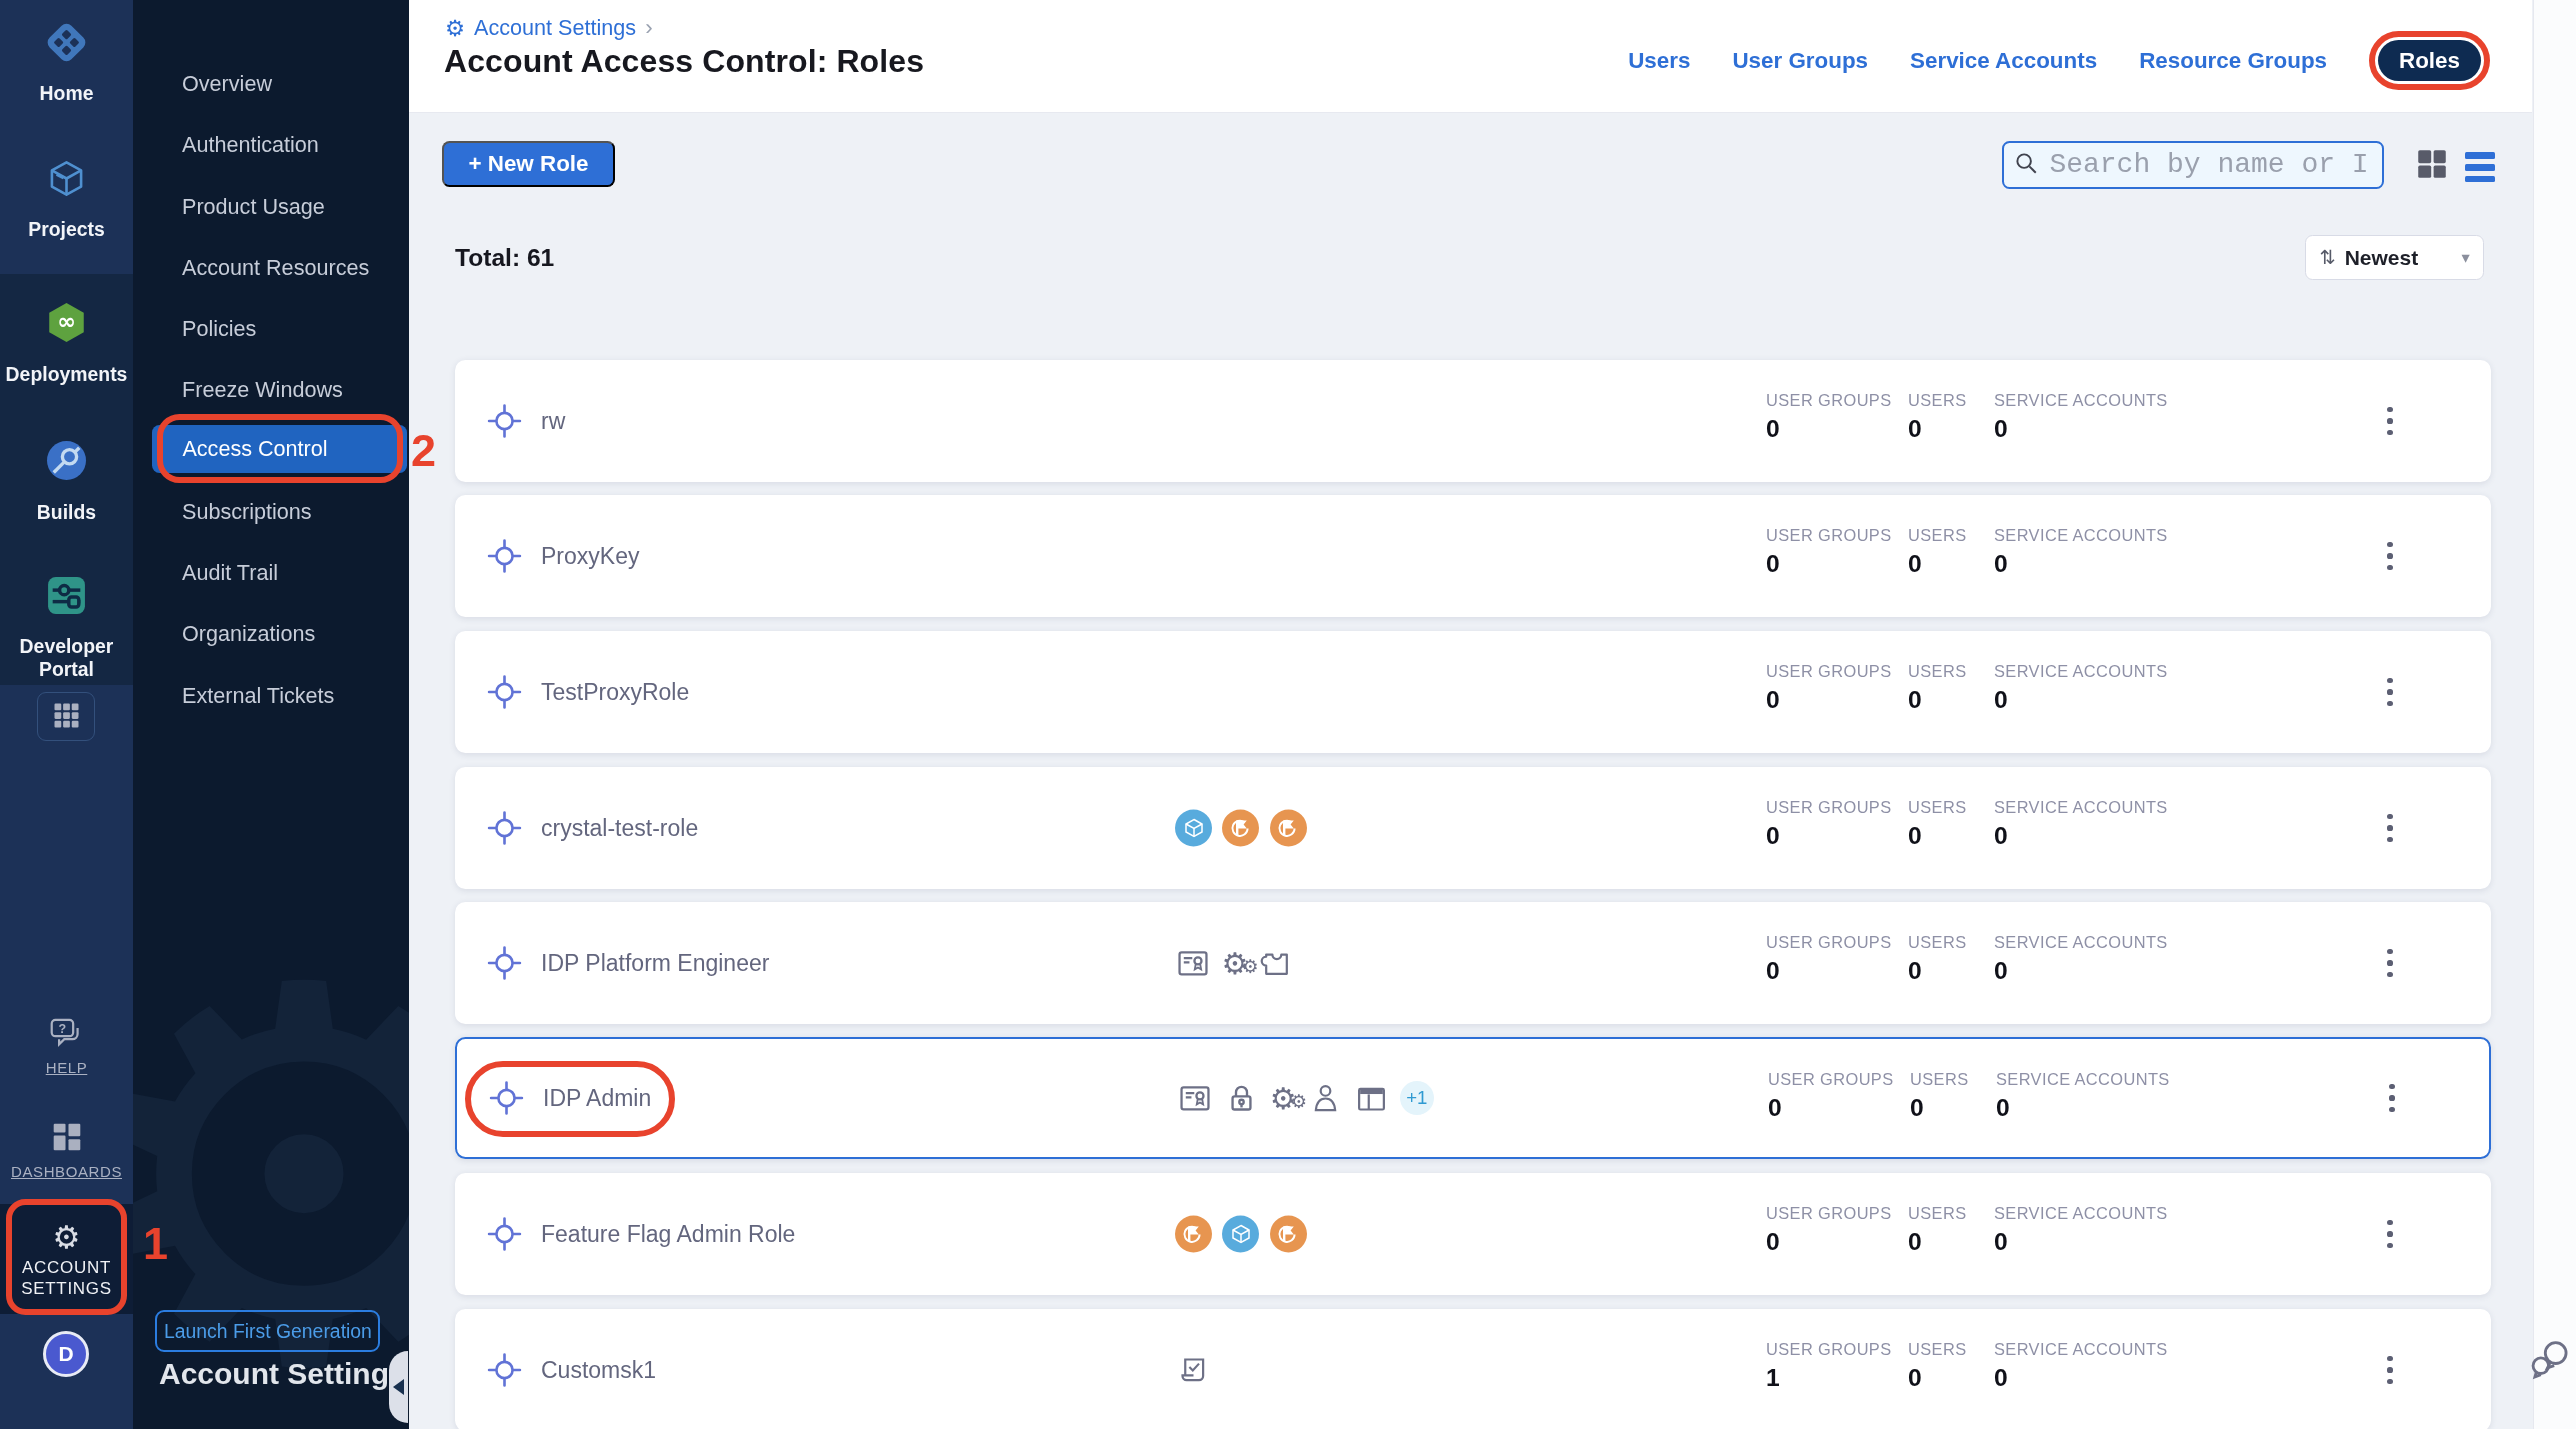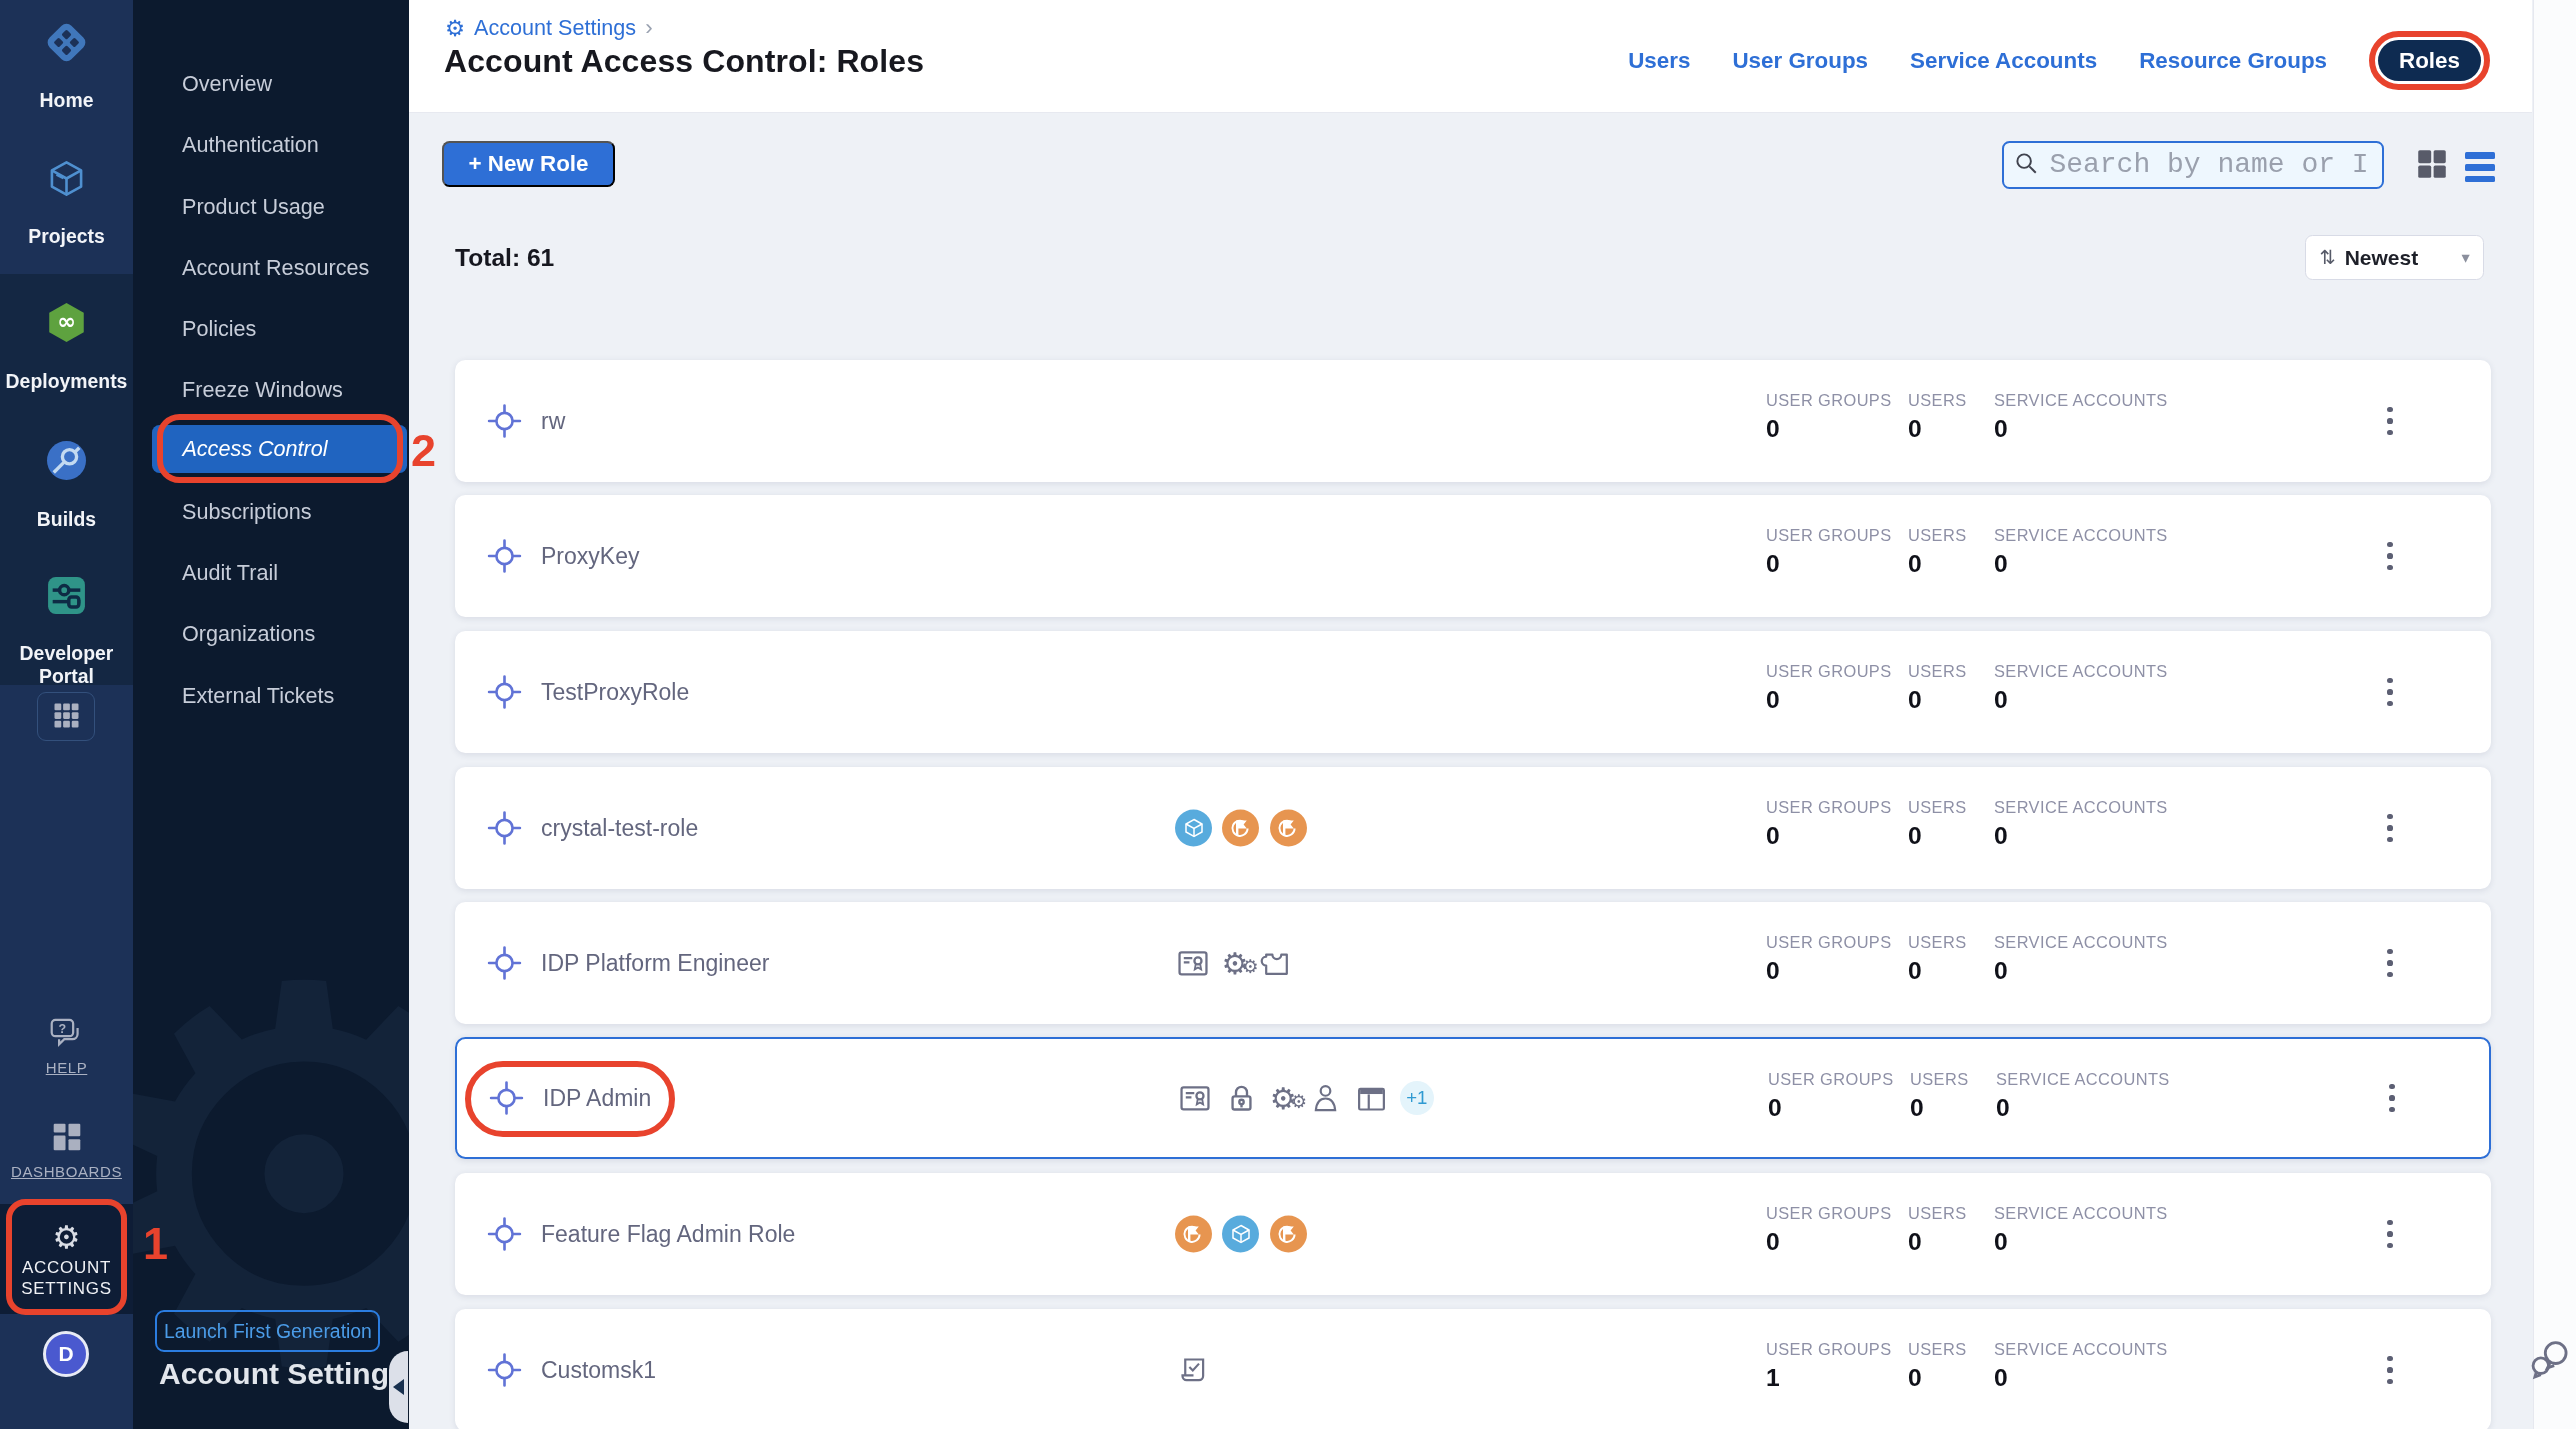--- a/index.html
+++ b/index.html
@@ -3,40 +3,40 @@
 <meta charset="utf-8">
 <style>
   html,body{margin:0;padding:0;background:#eef1f6;}
   *{box-sizing:border-box;}
   .page{position:relative;width:2576px;height:1430px;overflow:hidden;
         font-family:"Liberation Sans","DejaVu Sans",sans-serif;background:#eef1f6;}
 
   
   .rail{position:absolute;left:0;top:0;width:133px;height:100%;background:#1c3157;z-index:30;}
   .rail-modules-bg{position:absolute;left:0;top:274px;width:133px;height:411px;background:#142743;}
-  .rail-item{position:absolute;left:0;width:133px;display:flex;flex-direction:column;align-items:center;gap:22px;cursor:pointer;}
+  .rail-item{position:absolute;left:0;width:133px;display:flex;flex-direction:column;align-items:center;gap:15px;cursor:pointer;}
   .rail-label{font-size:19.4px;font-weight:700;color:#f2f4f8;text-align:center;line-height:23px;}
   .rail-util-label{font-size:15px;font-weight:400;color:#aab1c2;letter-spacing:0.6px;text-align:center;line-height:20px;text-decoration:underline;}
   .apps-btn{position:absolute;left:37px;top:692px;width:58px;height:49px;border:1.5px solid #33507c;border-radius:9px;
             display:flex;align-items:center;justify-content:center;cursor:pointer;}
   .acct-block{position:absolute;left:0;top:1204px;width:133px;height:110px;background:#0e1d36;
               display:flex;flex-direction:column;align-items:center;justify-content:center;gap:3px;cursor:pointer;}
   .acct-gear{font-family:"DejaVu Sans",sans-serif;font-size:31px;line-height:34px;color:#d9dde5;}
   .acct-label{width:100px;font-size:17px;line-height:21px;color:#f0f2f6;letter-spacing:0.7px;text-align:center;}
   .avatar{position:absolute;left:43px;top:1331px;width:46px;height:46px;border-radius:50%;background:#4a59cf;
           border:3px solid #e8ebf5;display:flex;align-items:center;justify-content:center;
           color:#fff;font-size:21px;font-weight:700;cursor:pointer;}
 
   
   .sidebar{position:absolute;left:133px;top:0;width:276px;height:100%;background:#0c1a2e;z-index:20;overflow:hidden;}
   .watermark{position:absolute;left:-63px;top:917px;font-family:"DejaVu Sans",sans-serif;
              font-size:522px;line-height:522px;color:#132339;user-select:none;pointer-events:none;}
   .side-item{position:absolute;left:49px;height:30px;line-height:30px;font-size:21.6px;color:#c7cdd9;white-space:nowrap;cursor:pointer;}
   .active-pill{position:absolute;left:19.4px;width:255px;height:48px;background:#2064c0;border-radius:7.5px;
-               display:flex;align-items:center;padding-left:30px;color:#fff;font-size:21.6px;cursor:pointer;white-space:nowrap;font-style:italic;}
+               display:flex;align-items:center;padding-left:30px;color:#fff;font-size:21.6px;cursor:pointer;white-space:nowrap;}
   .launch-btn{position:absolute;left:22.4px;top:1310px;width:225px;height:42px;border:2.2px solid #2b7de0;border-radius:9px;
               color:#4b9ce8;font-size:19.4px;display:flex;align-items:center;justify-content:center;cursor:pointer;background:transparent;}
   .sidebar-footer-title{position:absolute;left:26px;top:1357px;font-size:30px;font-weight:700;color:#e2e6ec;}
   .collapse-tab{position:absolute;left:389px;top:1351px;width:19.4px;height:72px;background:#dce0e9;
                 border-radius:36px 0 0 36px;z-index:26;display:flex;align-items:center;cursor:pointer;}
   .collapse-tri{width:0;height:0;border-right:11.2px solid #17304f;border-top:8.2px solid transparent;
                 border-bottom:8.2px solid transparent;margin-left:3.7px;}
 
   
   .ann{position:absolute;border:6.7px solid #e8432d;pointer-events:none;z-index:45;}

